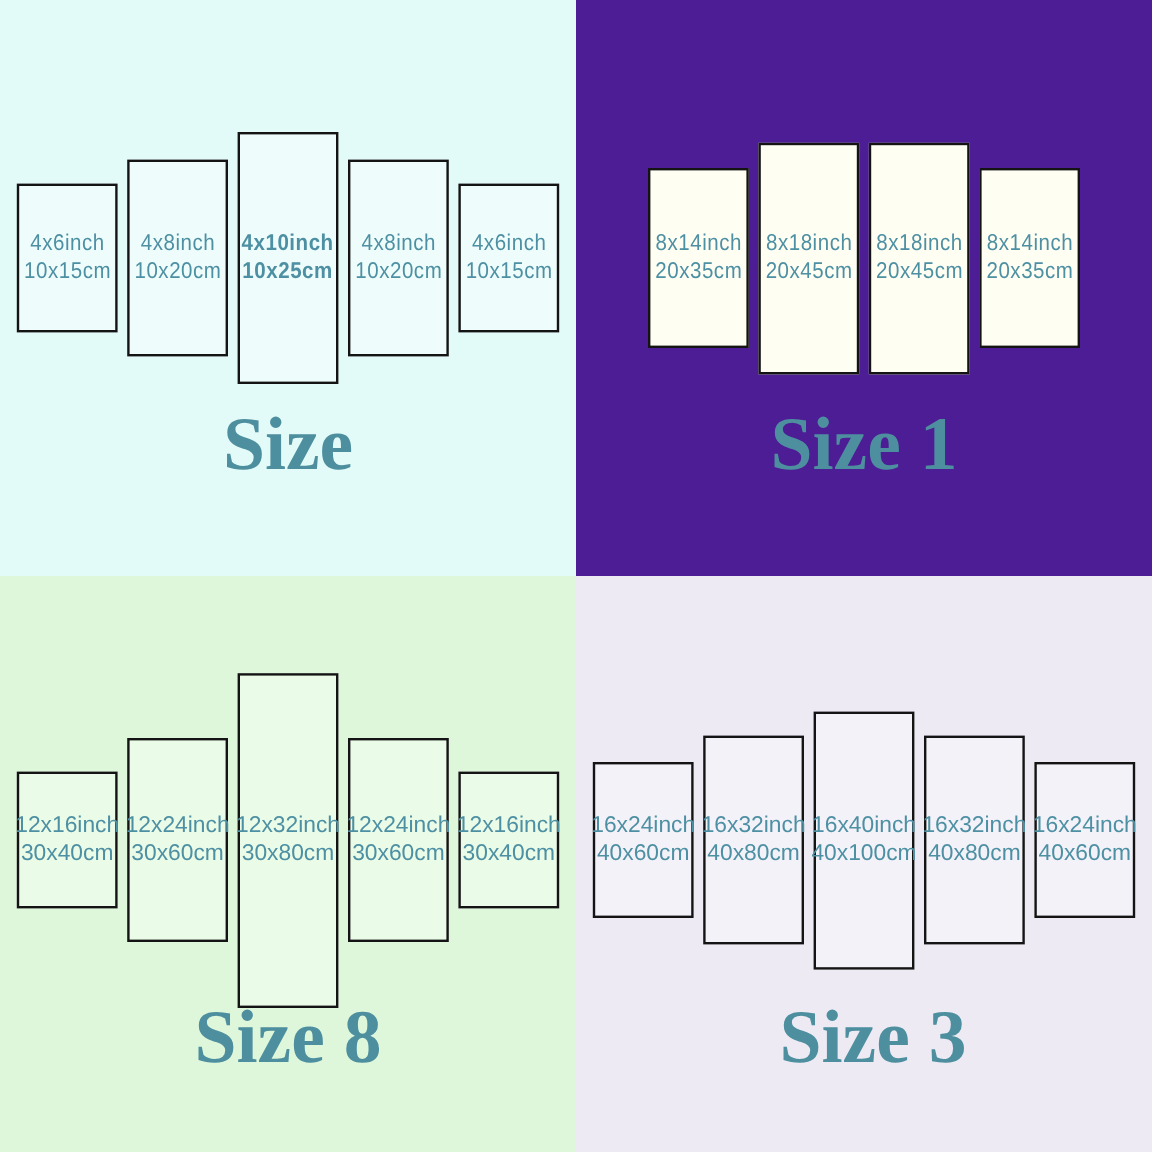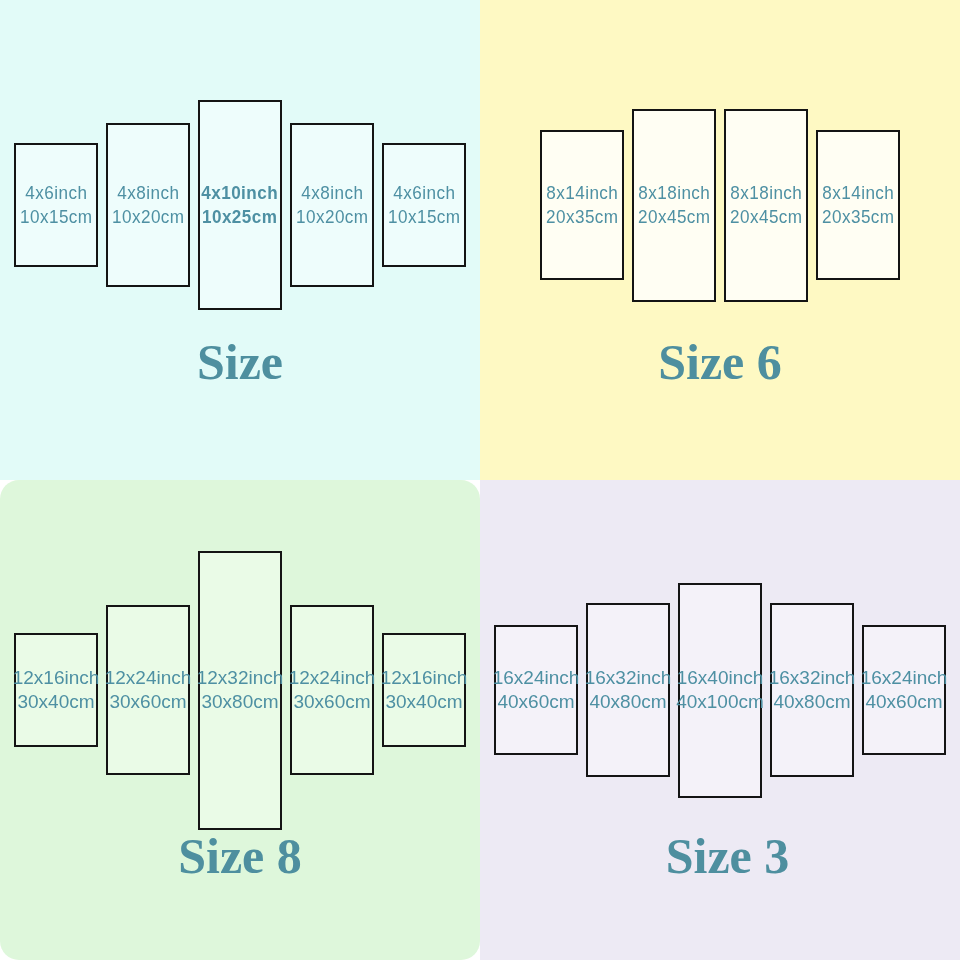--- a/index.html
+++ b/index.html
@@ -10,21 +10,21 @@
   html,body{margin:0;padding:0;}
   body{width:960px;height:960px;font-family:"Liberation Sans",sans-serif;}
   .grid{
     width:960px;height:960px;
     display:grid;
     grid-template-columns:480px 480px;
     grid-template-rows:480px 480px;
   }
   .quadrant{position:relative;width:480px;height:480px;overflow:hidden;}
   .panel-row{
-    position:absolute;top:0;left:0;
+    position:absolute;top:10px;left:0;
     width:480px;height:410px;
     display:flex;align-items:center;justify-content:center;
     gap:8px;
   }
   .quadrant.bottom .panel-row{height:420px;}
   .panel{
     flex:0 0 84px;width:84px;box-sizing:border-box;
     border:2px solid var(--border);
     display:flex;align-items:center;justify-content:center;
     overflow:visible;
@@ -34,21 +34,21 @@
     color:var(--label);
     font-family:"Liberation Sans",sans-serif;
     font-size:19px;line-height:24px;
     white-space:nowrap;text-align:center;
   }
   .quadrant.top .label{transform:scaleX(.9);letter-spacing:.5px;}
   .title{
     position:absolute;top:334px;left:0;width:100%;
     margin:0;text-align:center;
     font-family:"Liberation Serif",serif;
-    font-weight:700;font-size:50px;line-height:1.15;
+    font-weight:700;font-size:63px;line-height:1.15;
     color:var(--title);
   }
   .quadrant.bottom .title{top:348px;}
 </style>
 </head>
 <body>
 
 <div class="grid">
 
   <section class="quadrant top" style="background: rgb(226, 251, 248);">
@@ -80,21 +80,21 @@
         <div class="panel" style="height: 124px; background: rgb(238, 253, 252);">
           <div class="label">
             <span>4x6inch</span>
             <span>10x15cm</span>
           </div>
         </div>
       </div>
     <h2 class="title">Size</h2>
   </section>
 
-  <section class="quadrant top" style="background: #fef9c3;">
+  <section class="quadrant top" style="background: #4c1d95;">
     <div class="panel-row">
         <div class="panel" style="height: 150px; background: rgb(255, 254, 243);">
           <div class="label">
             <span>8x14inch</span>
             <span>20x35cm</span>
           </div>
         </div>
         <div class="panel" style="height: 193px; background: rgb(255, 254, 243);">
           <div class="label">
             <span>8x18inch</span>
@@ -107,24 +107,24 @@
             <span>20x45cm</span>
           </div>
         </div>
         <div class="panel" style="height: 150px; background: rgb(255, 254, 243);">
           <div class="label">
             <span>8x14inch</span>
             <span>20x35cm</span>
           </div>
         </div>
       </div>
-    <h2 class="title">Size 6</h2>
+    <h2 class="title">Size 1</h2>
   </section>
 
-  <section class="quadrant bottom" style="background: rgb(222, 247, 219); border-radius: 19px;">
+  <section class="quadrant bottom" style="background: rgb(222, 247, 219);">
     <div class="panel-row">
         <div class="panel" style="height: 114px; background: rgb(234, 251, 231);">
           <div class="label">
             <span>12x16inch</span>
             <span>30x40cm</span>
           </div>
         </div>
         <div class="panel" style="height: 170px; background: rgb(234, 251, 231);">
           <div class="label">
             <span>12x24inch</span>

